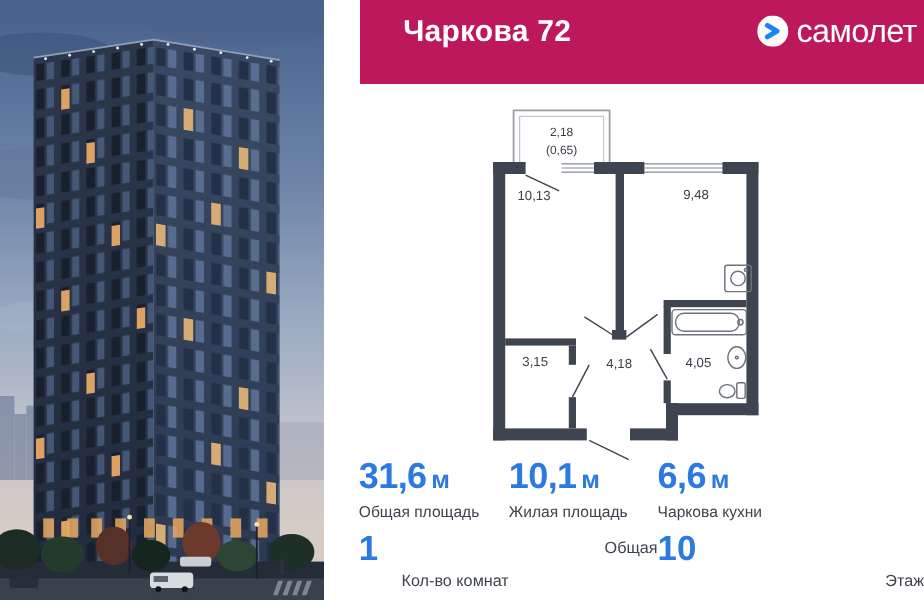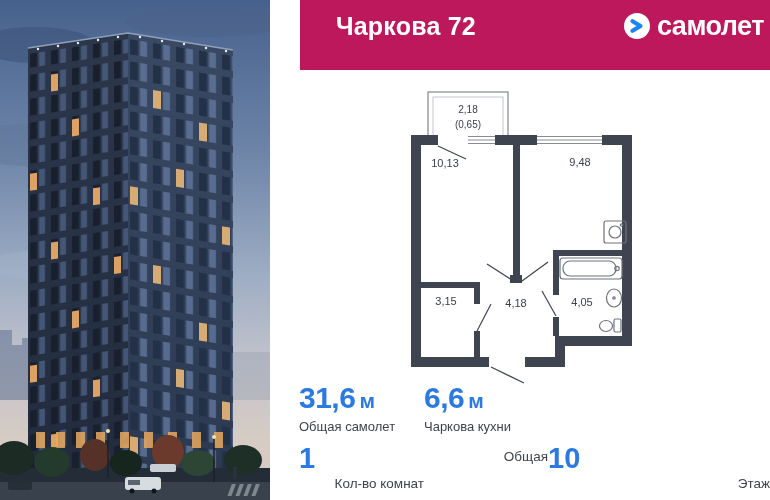--- a/index.html
+++ b/index.html
@@ -7,21 +7,21 @@
          font-family:"Liberation Sans",sans-serif;}
   
   .photo{position:absolute;left:0;top:0;width:270px;height:500px;}
   
   .panel{position:absolute;left:270px;top:0;width:500px;height:500px;background:#ffffff;}
   .header{position:absolute;left:0;top:0;width:500px;height:70px;background:#be185d;
           box-sizing:border-box;display:flex;justify-content:space-between;align-items:center;
           padding:0 36px 18px 36px;margin-left:30px;}
   .title{color:#ffffff;font-size:25px;font-weight:700;letter-spacing:0.2px;}
   .brand{display:flex;align-items:center;gap:7px;}
-  .brand-name{color:#ffffff;font-size:27px;font-weight:700;letter-spacing:-0.5px;}
+  .brand-name{color:#ffffff;font-size:27px;font-weight:400;letter-spacing:-0.5px;}
   
   .plan{position:absolute;left:0;top:70px;}
   .plan text{font-family:"Liberation Sans",sans-serif;fill:#3a4049;}
   .room-label{font-size:11px;}
   .balc-label{font-size:10px;}
   
   .stats,.details{position:absolute;left:0;width:500px;box-sizing:border-box;
                   padding-left:29px;display:grid;grid-template-columns:125px 124px 1fr;}
   .stats{top:384px;}
   .details{top:445px;}
@@ -260,21 +260,25 @@
       <text class="room-label" x="175" y="97" text-anchor="middle">10,13</text>
       <text class="room-label" x="310" y="96" text-anchor="middle">9,48</text>
       <text class="room-label" x="176" y="235" text-anchor="middle">3,15</text>
       <text class="room-label" x="246" y="237" text-anchor="middle">4,18</text>
       <text class="room-label" x="312" y="236" text-anchor="middle">4,05</text>
     </svg>
 
     <div class="stats">
       <div>
         <div class="stat-value"><span>31,6</span><span class="unit">м</span></div>
-        <div class="stat-label">Общая самолет</div>
+        <div class="stat-label">Общая площадь</div>
+      </div>
+      <div>
+        <div class="stat-value"><span>10,1</span><span class="unit">м</span></div>
+        <div class="stat-label">Жилая площадь</div>
       </div>
       <div>
         <div class="stat-value"><span>6,6</span><span class="unit">м</span></div>
         <div class="stat-label">Чаркова кухни</div>
       </div>
     </div>
 
     <div class="details">
       <div>
         <div class="detail-value">1</div>

